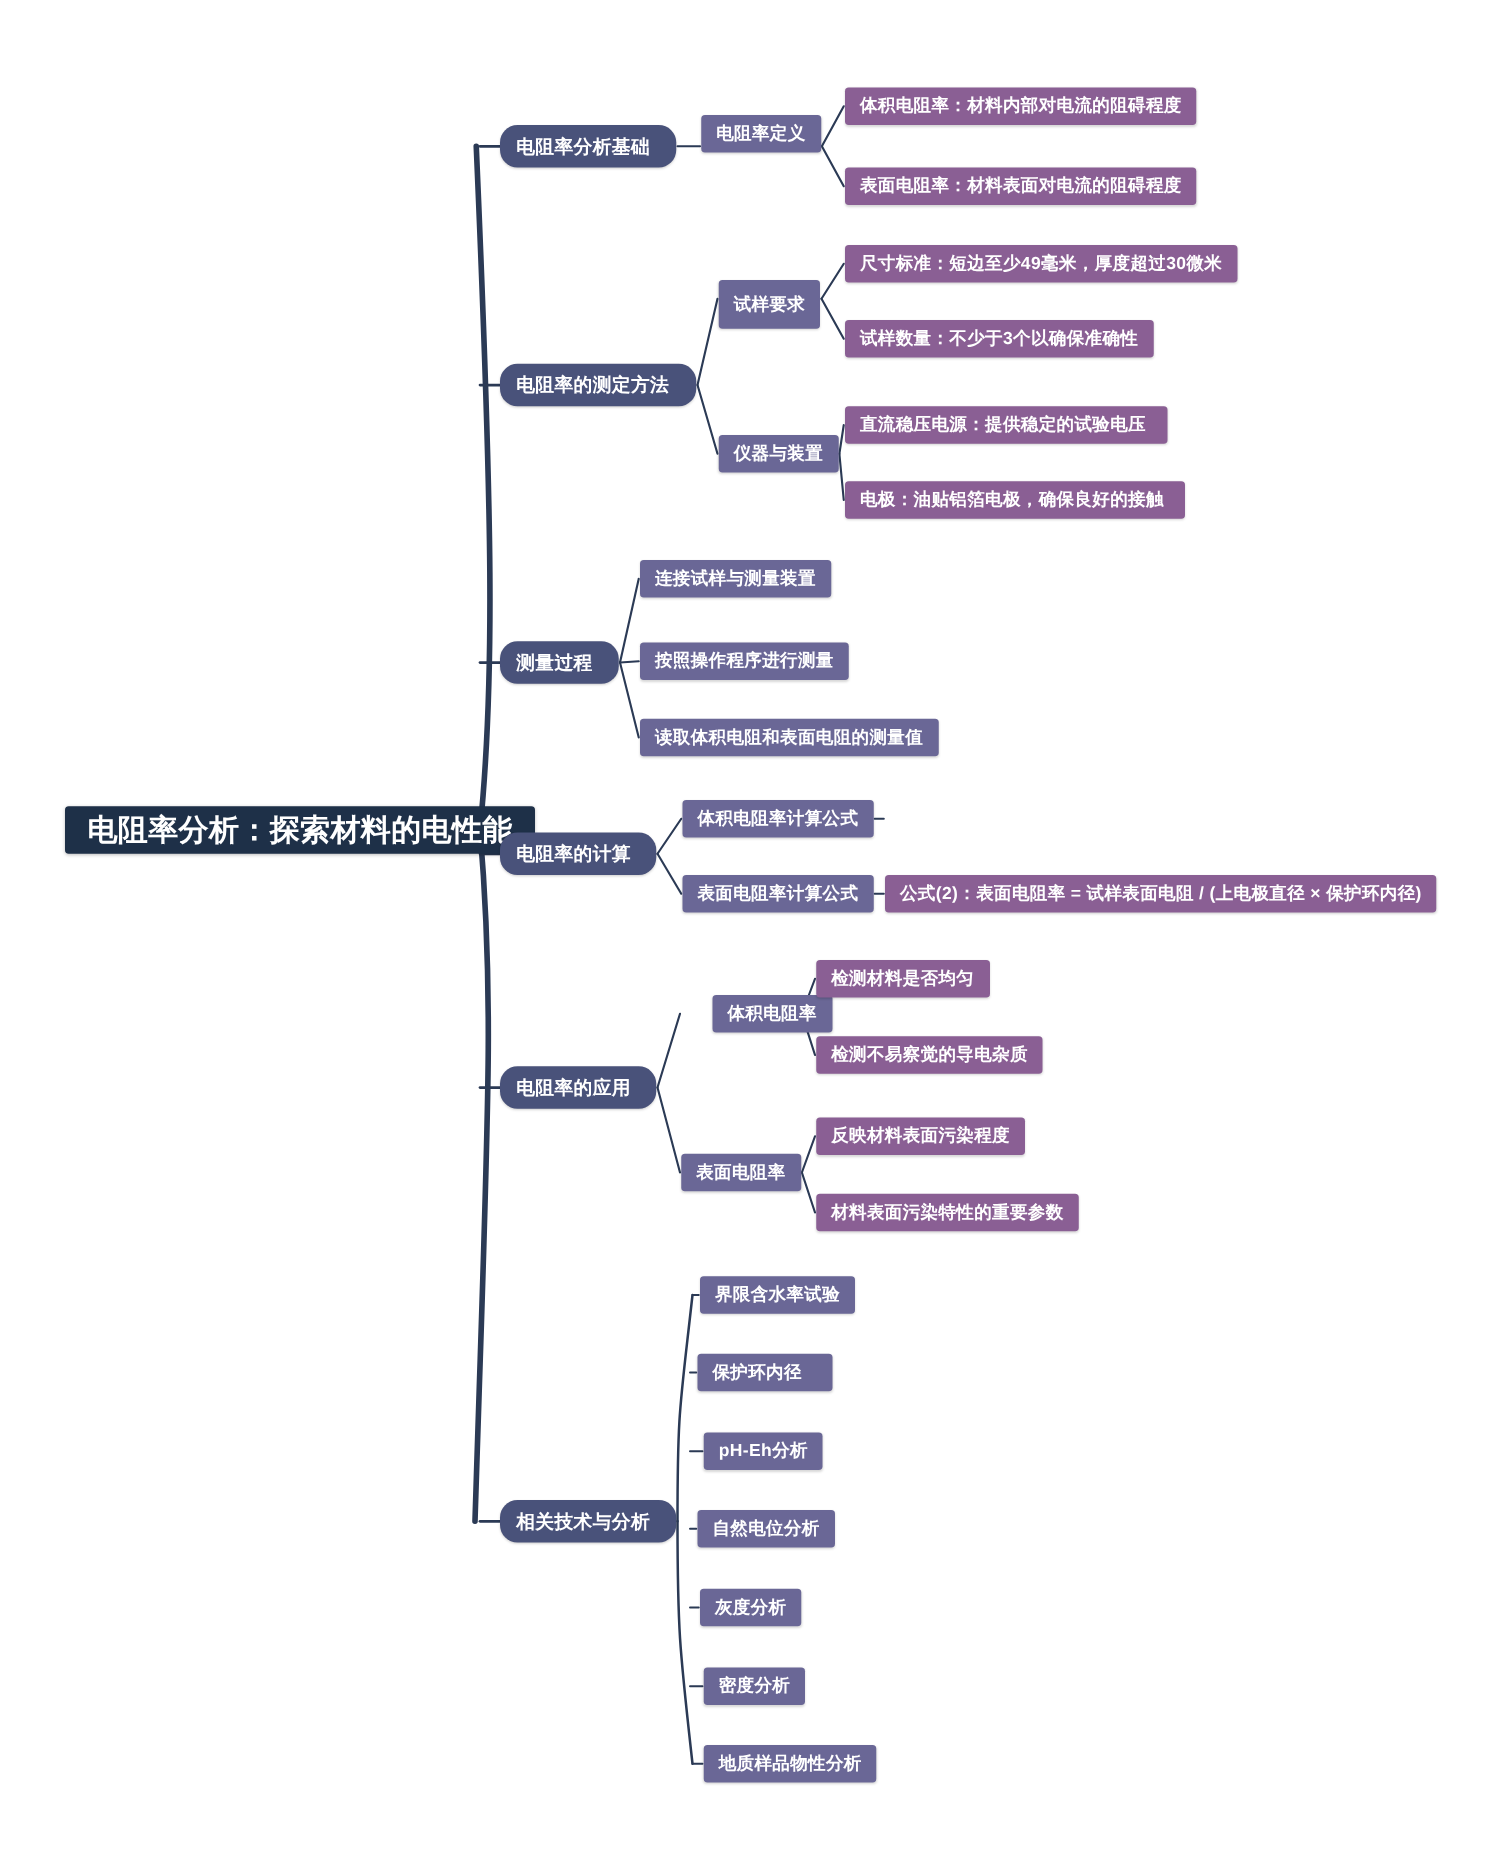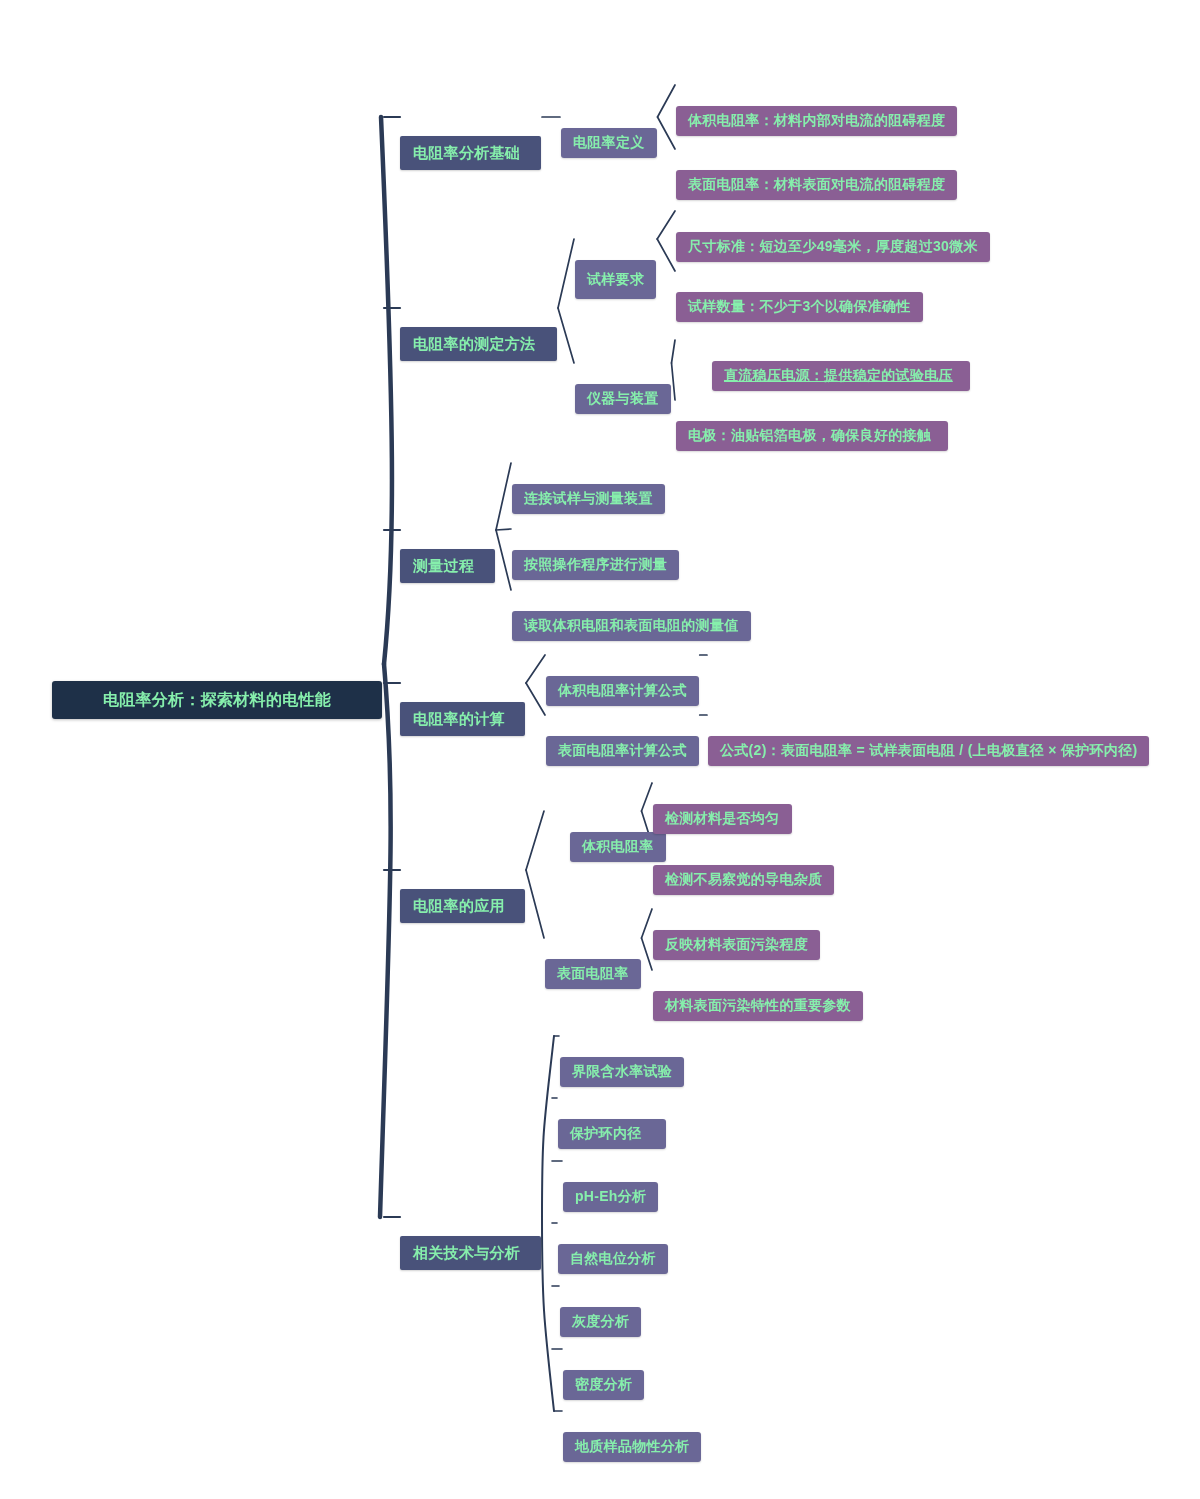--- a/index.html
+++ b/index.html
@@ -11,39 +11,38 @@
     position:relative;
   }
   #canvas{position:absolute;left:0;top:0;width:1200px;height:1499px;}
   #edges{position:absolute;left:0;top:0;width:1200px;height:1499px;pointer-events:none;}
 
   .node{
     position:absolute;
     box-sizing:border-box;
     display:flex;align-items:center;
     white-space:nowrap;
-    color:#86efac;
+    color:#ffffff;
     letter-spacing:.3px;
-    margin-top:36px;
   }
 
   
   .n-root{
     background:#1e3048;
     border-radius:3px;
-    font-size:16px;
+    font-size:24px;
     font-weight:700;
     padding:0 18px;
     height:38px;
     box-shadow:0 1px 3px rgba(0,0,0,.25);
   }
   
   .n-l1{
     background:#49527a;
-    border-radius:2px;
+    border-radius:14px;
     font-size:15px;
     font-weight:700;
     padding:0 13px;
     height:34px;
     box-shadow:0 1px 2px rgba(0,0,0,.18);
   }
   
   .n-l2{
     background:#6a6796;
     border-radius:3px;
@@ -112,21 +111,21 @@
 <div class="node n-root" style="left: 52px; top: 645px; height: 38px; min-width: 330px; justify-content: center;">电阻率分析：探索材料的电性能</div>
     <div class="node n-l1" style="left: 400px; top: 100px; height: 34px; min-width: 141px;">电阻率分析基础</div>
     <div class="node n-l2" style="left: 561px; top: 92px; height: 30px; min-width: 93px;">电阻率定义</div>
     <div class="node n-l3" style="left: 676px; top: 70px; height: 30px; min-width: 272px;">体积电阻率：材料内部对电流的阻碍程度</div>
     <div class="node n-l3" style="left: 676px; top: 134px; height: 30px; min-width: 272px;">表面电阻率：材料表面对电流的阻碍程度</div>
     <div class="node n-l1" style="left: 400px; top: 291px; height: 34px; min-width: 157px;">电阻率的测定方法</div>
     <div class="node n-l2" style="left: 575px; top: 224px; height: 39px; min-width: 81px;">试样要求</div>
     <div class="node n-l3" style="left: 676px; top: 196px; height: 30px; min-width: 296px;">尺寸标准：短边至少49毫米，厚度超过30微米</div>
     <div class="node n-l3" style="left: 676px; top: 256px; height: 30px; min-width: 236px;">试样数量：不少于3个以确保准确性</div>
     <div class="node n-l2" style="left: 575px; top: 348px; height: 30px; min-width: 81px;">仪器与装置</div>
-    <div class="node n-l3" style="left: 712px; top: 325px; height: 30px; min-width: 258px; text-decoration: underline;">直流稳压电源：提供稳定的试验电压</div>
+    <div class="node n-l3" style="left: 676px; top: 325px; height: 30px; min-width: 258px;">直流稳压电源：提供稳定的试验电压</div>
     <div class="node n-l3" style="left: 676px; top: 385px; height: 30px; min-width: 272px;">电极：油贴铝箔电极，确保良好的接触</div>
     <div class="node n-l1" style="left: 400px; top: 513px; height: 34px; min-width: 95px;">测量过程</div>
     <div class="node n-l2" style="left: 512px; top: 448px; height: 30px; min-width: 152px;">连接试样与测量装置</div>
     <div class="node n-l2" style="left: 512px; top: 514px; height: 30px; min-width: 166px;">按照操作程序进行测量</div>
     <div class="node n-l2" style="left: 512px; top: 575px; height: 30px; min-width: 230px;">读取体积电阻和表面电阻的测量值</div>
     <div class="node n-l1" style="left: 400px; top: 666px; height: 34px; min-width: 125px;">电阻率的计算</div>
     <div class="node n-l2" style="left: 546px; top: 640px; height: 30px; min-width: 139px;">体积电阻率计算公式</div>
     <div class="node n-l2" style="left: 546px; top: 700px; height: 30px; min-width: 139px;">表面电阻率计算公式</div>
     <div class="node n-l3" style="left: 708px; top: 700px; height: 30px; min-width: 424px;">公式(2)：表面电阻率 = 试样表面电阻 / (上电极直径 × 保护环内径)</div>
     <div class="node n-l1" style="left: 400px; top: 853px; height: 34px; min-width: 125px;">电阻率的应用</div>

